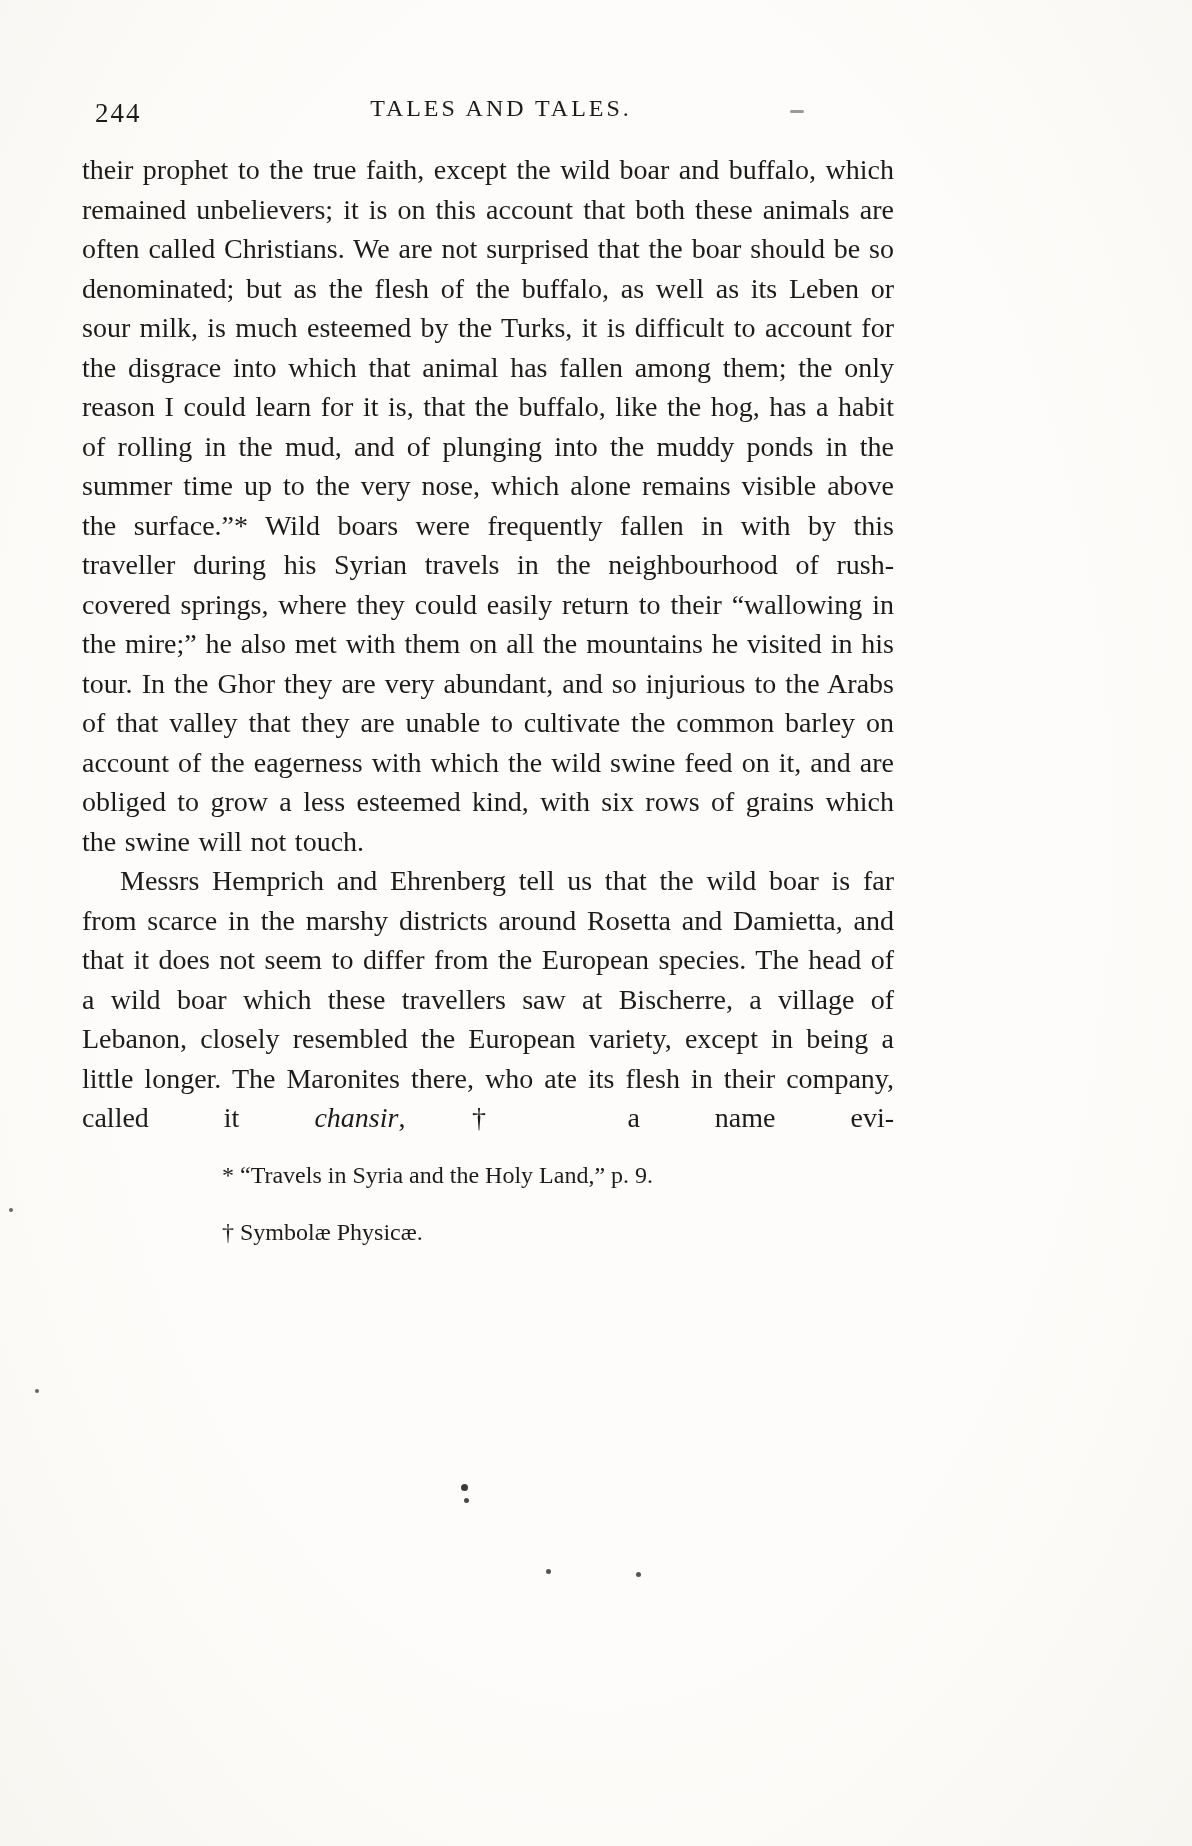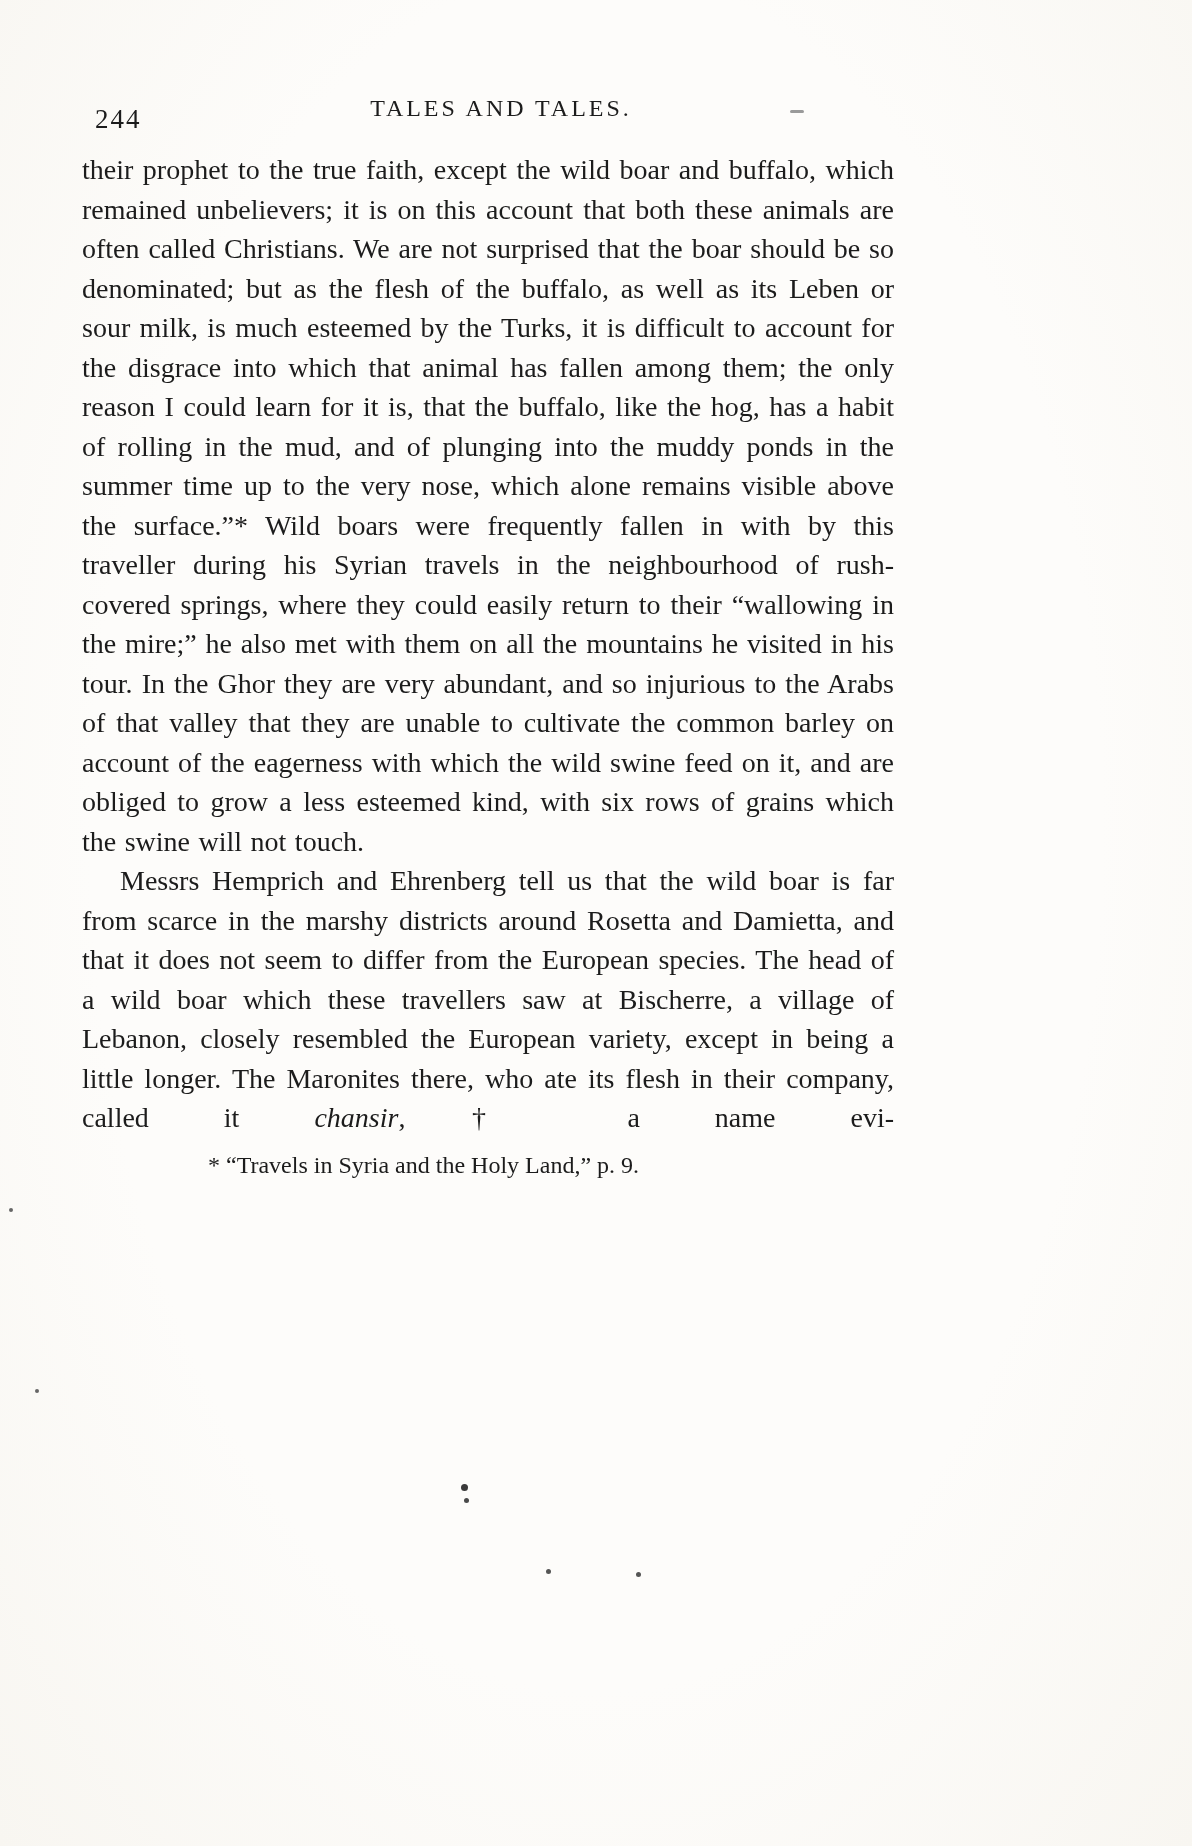--- a/index.html
+++ b/index.html
@@ -25,21 +25,21 @@
   .page-header {
     position: absolute;
     top: 92px;
     left: 95px;
     width: 812px;
     height: 34px;
   }
   .page-number {
     position: absolute;
     left: 0;
-    top: 12px;
+    top: 6px;
     font-size: 27px;
     letter-spacing: 2px;
   }
   .running-head {
     display: block;
     text-align: center;
     font-size: 24px;
     letter-spacing: 3px;
     padding-top: 3px;
   }
@@ -71,21 +71,21 @@
   .footnotes {
     margin-top: 8px;
     margin-left: 122px;
     font-size: 24px;
     line-height: 39px;
     text-align: left;
     text-align-last: left;
     word-spacing: normal;
   }
   .footnote {
-    margin: 4px;
+    margin: 18px;
     padding: 0;
   }
 
   
   .artifact {
     position: absolute;
     background: #3a3a3a;
     border-radius: 50%;
   }
   .artifact.colon {
@@ -113,20 +113,21 @@
     <span class="page-number">244</span>
     <span class="running-head">TALES AND TALES.</span>
   </header>
 
   <main class="text-block">
     <p class="para">their prophet to the true faith, except the wild boar and buffalo, which remained unbelievers; it is on this account that both these animals are often called Christians. We are not surprised that the boar should be so denominated; but as the flesh of the buffalo, as well as its Leben or sour milk, is much esteemed by the Turks, it is difficult to account for the disgrace into which that animal has fallen among them; the only reason I could learn for it is, that the buffalo, like the hog, has a habit of rolling in the mud, and of plunging into the muddy ponds in the summer time up to the very nose, which alone remains visible above the surface.”* Wild boars were frequently fallen in with by this traveller during his Syrian travels in the neighbourhood of rush-covered springs, where they could easily return to their “wallowing in the mire;” he also met with them on all the mountains he visited in his tour. In the Ghor they are very abundant, and so injurious to the Arabs of that valley that they are unable to cultivate the common barley on account of the eagerness with which the wild swine feed on it, and are obliged to grow a less esteemed kind, with six rows of grains which the swine will not touch.</p>
     <p class="para indent justify-last"><span>Messrs Hemprich and Ehrenberg tell us that the wild boar is far from scarce in the marshy districts around Rosetta and Damietta, and that it does not seem to differ from the European species. The head of a wild boar which these travellers saw at Bischerre, a village of Lebanon, closely resembled the European variety, except in being a little longer. The Maronites there, who ate its flesh in their company, called it </span><em class="italic">chansir</em><span>,† a name evi-</span></p>
 
     <footer class="footnotes">
       <p class="footnote">* “Travels in Syria and the Holy Land,” p. 9.</p>
+      <p class="footnote">† Symbolæ Physicæ.</p>
     </footer>
   </main>
 
   <div class="artifact colon"></div>
   <div class="artifact dot-b1"></div>
   <div class="artifact dot-b2"></div>
   <div class="artifact dot-m1"></div>
   <div class="artifact dot-m2"></div>
   <div class="artifact dash-h"></div>
 

